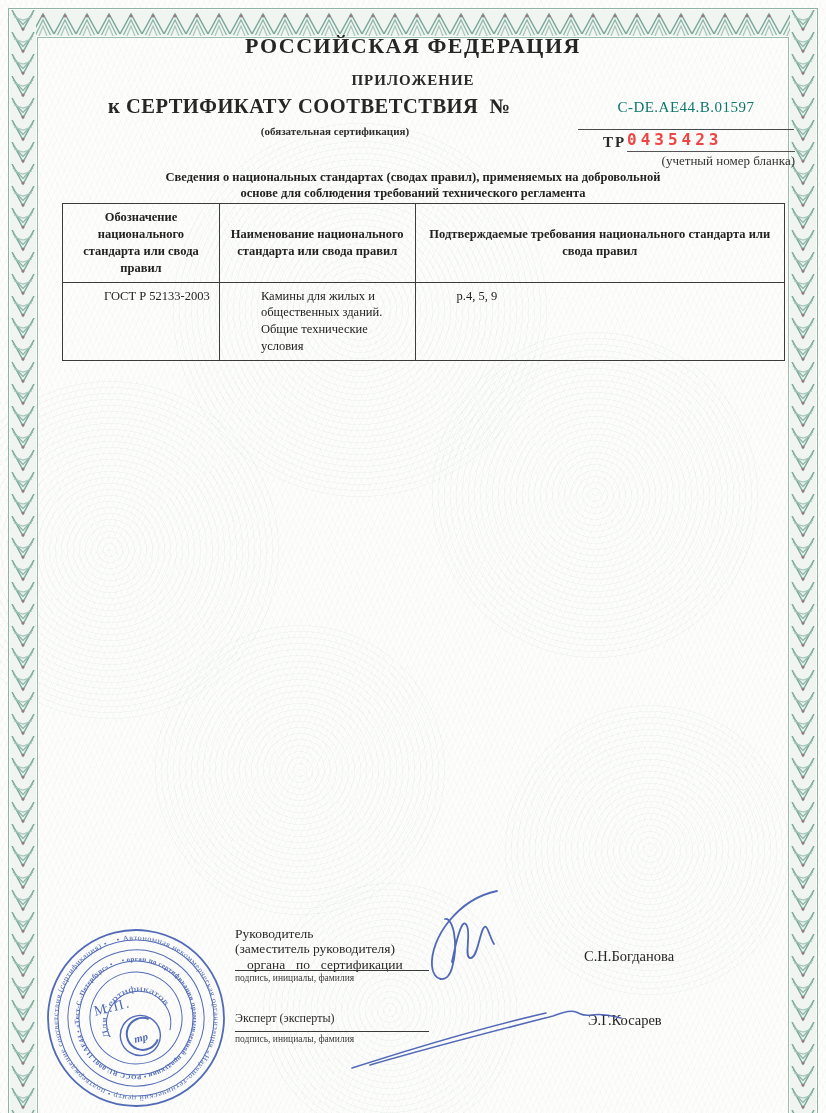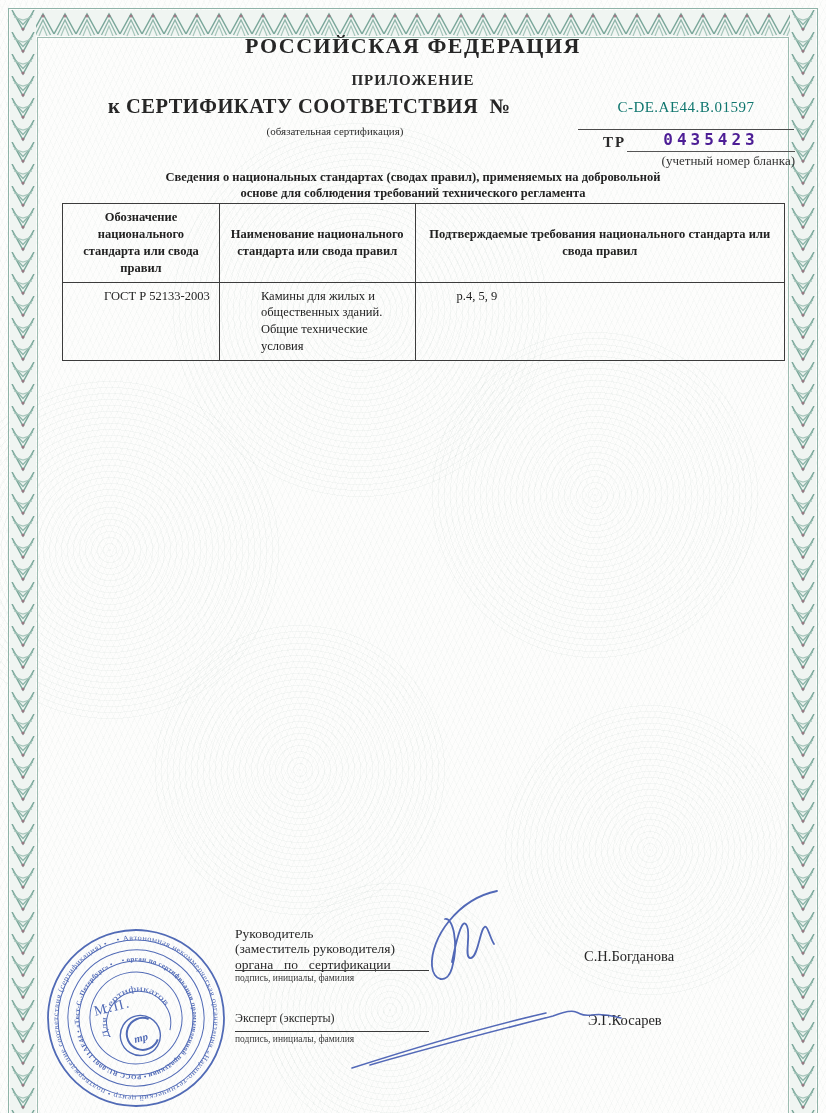--- a/index.html
+++ b/index.html
@@ -25,42 +25,42 @@
   .country{position:absolute;left:0;top:33px;width:100%;text-align:center;
            font-size:22px;font-weight:bold;letter-spacing:1.5px;color:#262626;}
   .doctype{position:absolute;left:0;top:72px;width:100%;text-align:center;
            font-size:15px;font-weight:bold;letter-spacing:1px;color:#2a2a2a;}
   .certline{position:absolute;left:108px;top:95px;font-size:20.5px;font-weight:bold;
             letter-spacing:.5px;color:#262626;white-space:pre;}
   .certnum{position:absolute;left:578px;top:99px;width:216px;text-align:center;
            font-size:15px;letter-spacing:.5px;border-bottom:1px solid #4a4a4a;
            padding-bottom:13px;color:#0f766e;}
   .certsub{position:absolute;left:150px;top:125px;width:370px;text-align:center;
-           font-size:11px;font-weight:normal;color:#2e2e2e;}
+           font-size:11px;font-weight:bold;color:#2e2e2e;}
   .trlabel{position:absolute;left:603px;top:134px;font-size:15px;font-weight:bold;
            letter-spacing:2px;color:#2a2a2a;}
-  .blanknum{position:absolute;left:627px;top:130px;width:168px;text-align:center;
+  .blanknum{position:absolute;left:627px;top:130px;width:168px;
             font-family:"DejaVu Sans Mono",monospace;font-weight:bold;font-size:16px;
-            letter-spacing:4px;color:#4c1d95;border-bottom:1px solid #555;padding-bottom:2px;}
+            letter-spacing:4px;color:#ef4444;border-bottom:1px solid #555;padding-bottom:2px;}
   .blankcap{position:absolute;left:627px;top:153px;width:168px;text-align:right;
             font-size:13px;color:#333;}
   .intro{position:absolute;left:60px;top:169px;width:706px;text-align:center;
          font-size:12.5px;font-weight:bold;line-height:1.3;color:#222;}
 
   table.std{position:absolute;left:62px;top:203px;width:723px;border-collapse:collapse;
             font-size:12.5px;color:#222;}
   table.std th, table.std td{border:1px solid #3c3c3c;padding:5px 9px;}
   table.std th{font-weight:bold;text-align:center;vertical-align:middle;height:50px;line-height:1.35;}
   table.std td{text-align:left;vertical-align:top;line-height:1.35;}
   .c1{width:146px;margin-top:44px;} .c2{width:187px;} .c3{width:390px;}
   tr.r1 td{height:56px;} tr.r2 td{height:40px;padding-left:41px;}
 
   .siglabel{position:absolute;left:235px;top:926px;width:195px;font-size:13.5px;
             line-height:1.13;color:#2a2a2a;}
-  .siglabel .just{word-spacing:.55em;}
+  .siglabel .just{word-spacing:.55em;margin-left:12px;}
   .sigline1{position:absolute;left:235px;top:970px;width:194px;border-top:1px solid #3a3a3a;}
   .sigcap1{position:absolute;left:235px;top:973px;font-size:9.5px;color:#3a3a3a;}
   .name1{position:absolute;left:584px;top:948px;font-size:14.5px;color:#262626;}
   .siglabel2{position:absolute;left:235px;top:1011px;font-size:12px;color:#2a2a2a;}
   .sigline2{position:absolute;left:235px;top:1031px;width:194px;border-top:1px solid #3a3a3a;}
   .sigcap2{position:absolute;left:235px;top:1034px;font-size:9.5px;color:#3a3a3a;}
   .name2{position:absolute;left:588px;top:1012px;font-size:14.5px;color:#262626;}
 </style>
 </head>
 <body>

